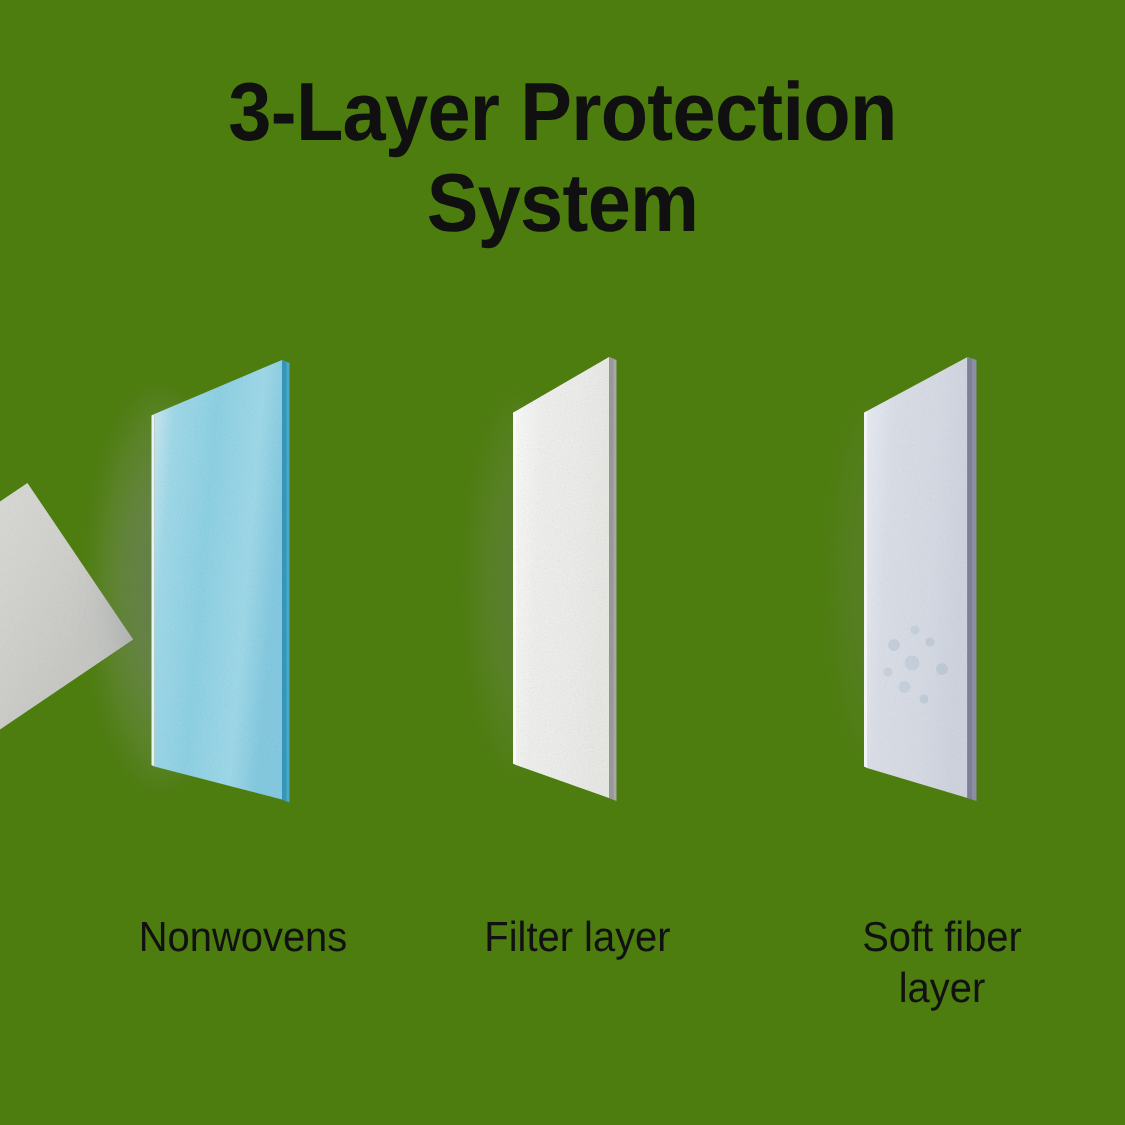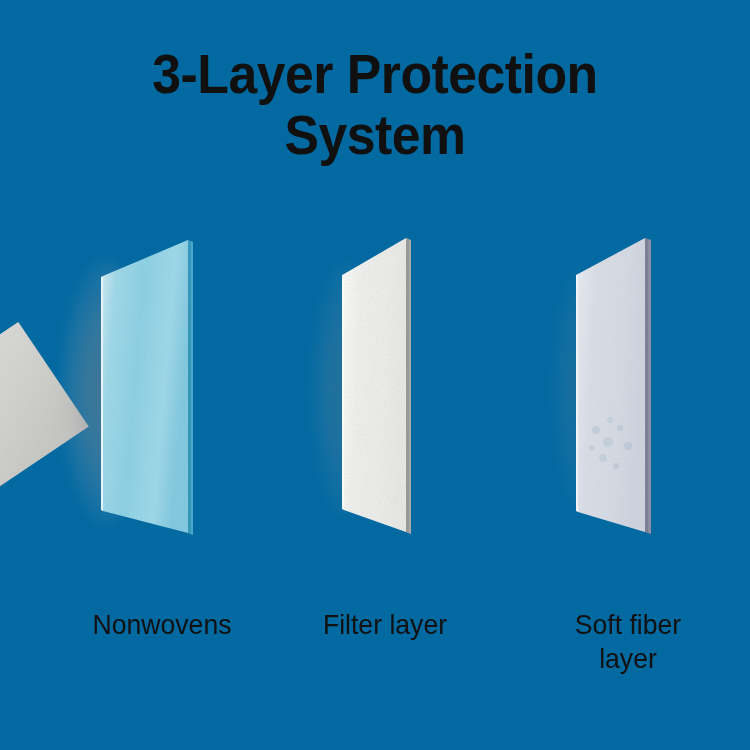--- a/index.html
+++ b/index.html
@@ -8,21 +8,21 @@
     background: #ffffff;
   }
   body {
     font-family: "Liberation Sans", sans-serif;
   }
 
   #stage {
     position: relative;
     width: 750px;
     height: 750px;
-    background: #0369a1;
+    background: #4d7c0f;
     overflow: hidden;
   }
 
   
   .title-block {
     position: absolute;
     left: 0;
     top: 44px;
     width: 750px;
     text-align: center;

